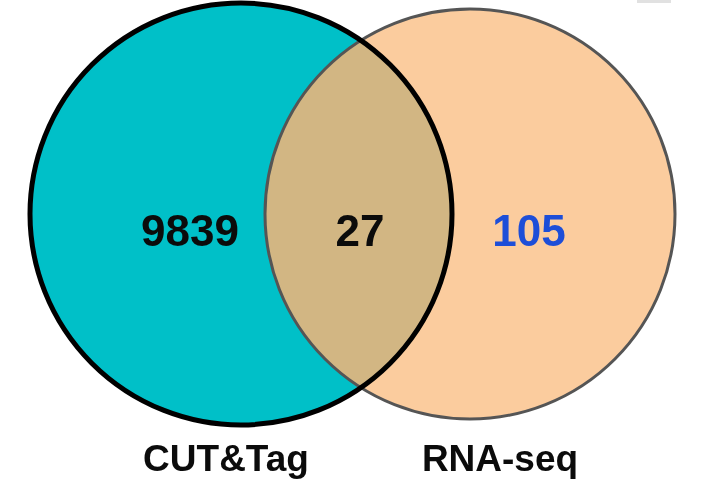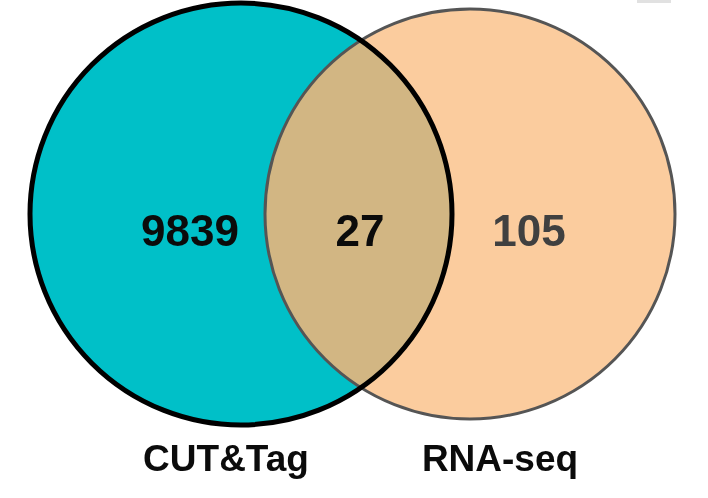--- a/index.html
+++ b/index.html
@@ -91,19 +91,19 @@
     <circle id="shape-right-stroke" cx="470" cy="214" r="205" fill="none" stroke="#555555" stroke-width="3"></circle>
     <circle id="shape-left-stroke" cx="241" cy="214" r="211" fill="none" stroke="#000000" stroke-width="5"></circle>
   </svg>
 
   <div id="top-artifact"></div>
 
   <div class="count-label" id="count-left" style="color: rgb(11, 11, 11);">9839</div>
 
   <div class="count-label" id="count-shared" style="color: rgb(11, 11, 11);">27</div>
 
-  <div class="count-label" id="count-right" style="color: #404040;">105</div>
+  <div class="count-label" id="count-right" style="color: #1d4ed8;">105</div>
 
   <div class="set-name" id="name-left">CUT&amp;Tag</div>
 
   <div class="set-name" id="name-right">RNA-seq</div>
 
 </div>
 
 </body></html>

